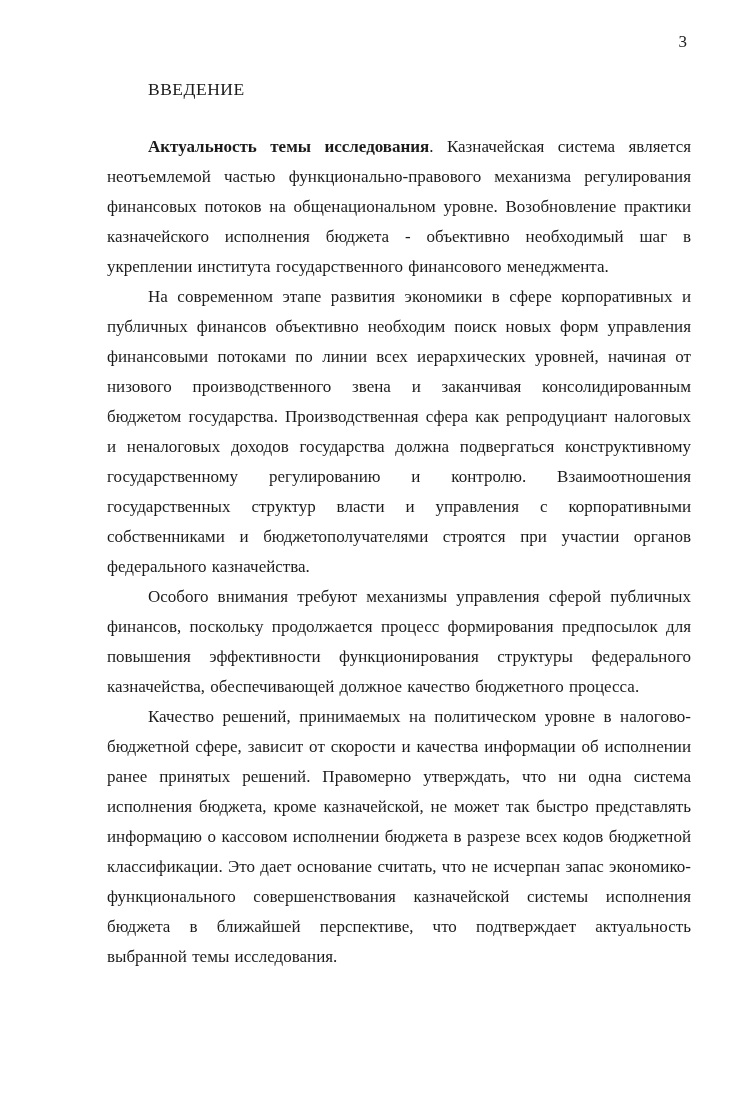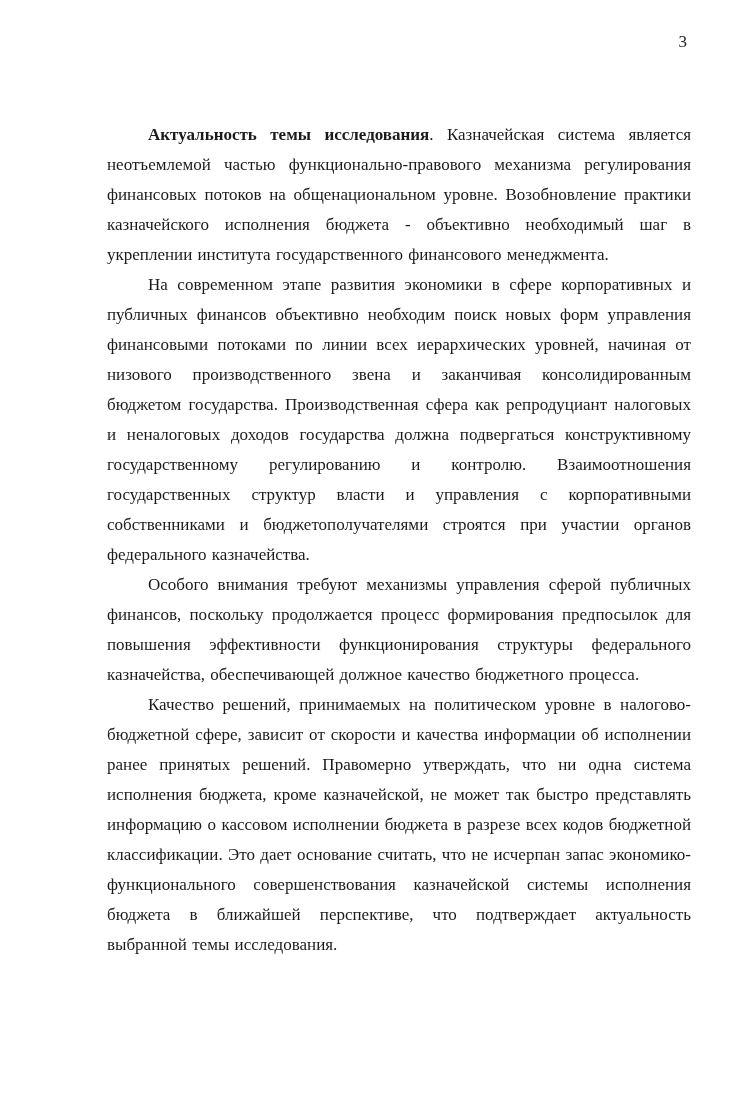--- a/index.html
+++ b/index.html
@@ -33,21 +33,21 @@
   }
   .heading {
     font-size: 17.5px;
     line-height: 30px;
     font-weight: normal;
     letter-spacing: 0.5px;
     margin: 0 0 0 41px;
     padding: 0;
   }
   .body-text {
-    margin-top: 46px;
+    margin-top: 28px;
   }
   .body-text p {
     margin: 0;
     padding: 0;
     font-size: 17px;
     line-height: 30px;
     text-align: justify;
     text-indent: 41px;
     word-spacing: 1px;
   }
@@ -57,20 +57,21 @@
 </style>
 </head>
 <body>
 
 <div class="page">
 
   <div class="page-number">3</div>
 
   <div class="content">
 
+    <h1 class="heading">ВВЕДЕНИЕ</h1>
 
     <div class="body-text">
 
       <p><span class="bold-lead">Актуальность темы исследования</span><span>. Казначейская система является неотъемлемой частью функционально-правового механизма регулирования финансовых потоков на общенациональном уровне. Возобновление практики казначейского исполнения бюджета - объективно необходимый шаг в укреплении института государственного финансового менеджмента.</span></p>
 
       <p><span>На современном этапе развития экономики в сфере корпоративных и публичных финансов объективно необходим поиск новых форм управления финансовыми потоками по линии всех иерархических уровней, начиная от низового производственного звена и заканчивая консолидированным бюджетом государства. Производственная сфера как репродуциант налоговых и неналоговых доходов государства должна подвергаться конструктивному государственному регулированию и контролю. Взаимоотношения государственных структур власти и управления с корпоративными собственниками и бюджетополучателями строятся при участии органов федерального казначейства.</span></p>
 
       <p><span>Особого внимания требуют механизмы управления сферой публичных финансов, поскольку продолжается процесс формирования предпосылок для повышения эффективности функционирования структуры федерального казначейства, обеспечивающей должное качество бюджетного процесса.</span></p>
 
       <p><span>Качество решений, принимаемых на политическом уровне в налогово-бюджетной сфере, зависит от скорости и качества информации об исполнении ранее принятых решений. Правомерно утверждать, что ни одна система исполнения бюджета, кроме казначейской, не может так быстро представлять информацию о кассовом исполнении бюджета в разрезе всех кодов бюджетной классификации. Это дает основание считать, что не исчерпан запас экономико-функционального совершенствования казначейской системы исполнения бюджета в ближайшей перспективе, что подтверждает актуальность выбранной темы исследования.</span></p>

